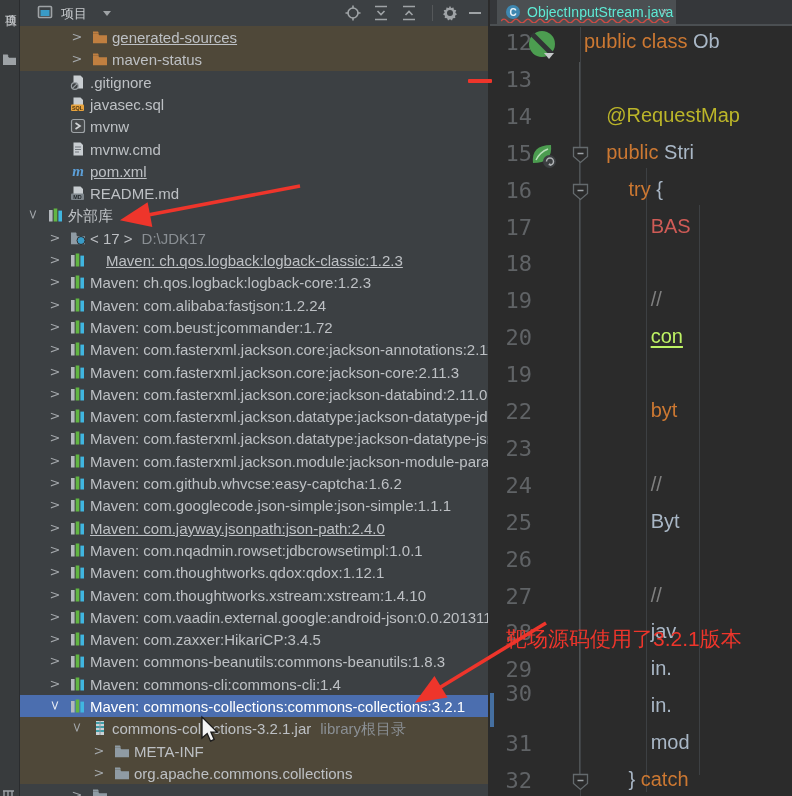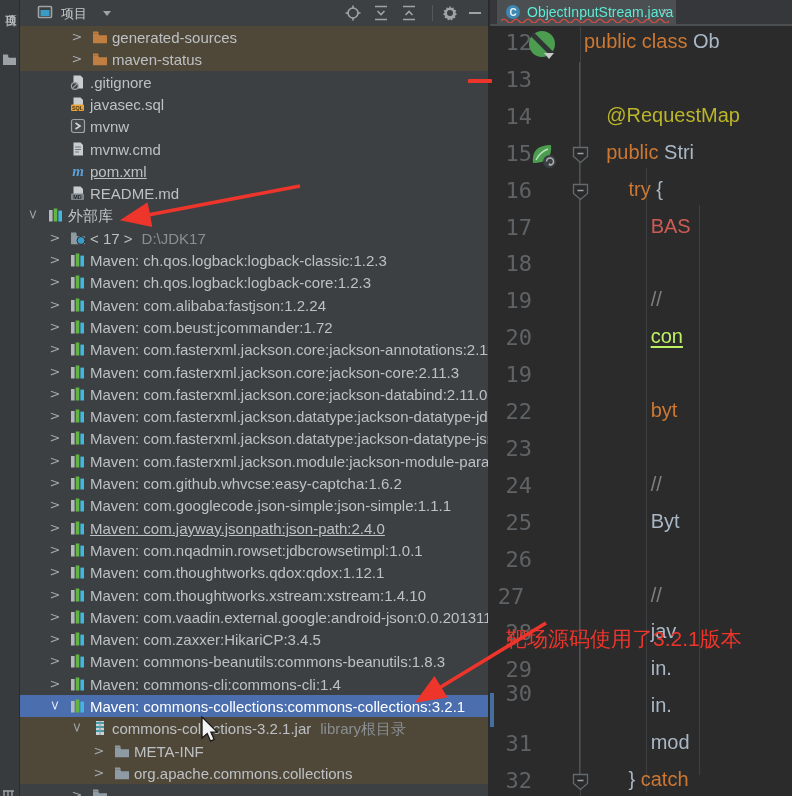--- a/index.html
+++ b/index.html
@@ -120,21 +120,21 @@
           </svg>
       </span>
     </div>
     <div id="tree">
         <div class="tree-row hoverbg" style="top: 26px;">
           <span class="chev" style="left: 51px;">&gt;</span>
           <span class="ticon" style="left: 72px;"><svg width="16" height="16" viewBox="0 0 16 16">
               <path d="M1 4.5 h5 l1.3 1.8 H15 v8 H1 z" fill="#c07f40"></path>
               <path d="M1 4.5 v-2 h5 l1 2" fill="#c07f40"></path>
             </svg></span>
-          <span class="tlabel" style="left: 92px;">generated-sources</span>
+          <span class="tlabel" style="left: 92px; text-decoration: underline;">generated-sources</span>
         </div>
         <div class="tree-row hoverbg" style="top: 48.3px;">
           <span class="chev" style="left: 51px;">&gt;</span>
           <span class="ticon" style="left: 72px;"><svg width="16" height="16" viewBox="0 0 16 16">
               <path d="M1 4.5 h5 l1.3 1.8 H15 v8 H1 z" fill="#c07f40"></path>
               <path d="M1 4.5 v-2 h5 l1 2" fill="#c07f40"></path>
             </svg></span>
           <span class="tlabel" style="left: 92px;">maven-status</span>
         </div>
         <div class="tree-row" style="top: 70.6px;">
@@ -200,21 +200,21 @@
             </svg></span>
           <span class="tlabel" style="left: 70px;">&lt; 17 &gt;<span class="tsec">D:\JDK17</span></span>
         </div>
         <div class="tree-row" style="top: 249px;">
           <span class="chev" style="left: 29px;">&gt;</span>
           <span class="ticon" style="left: 50px;"><svg width="16" height="16" viewBox="0 0 16 16">
               <rect x="1" y="3" width="3.6" height="11.5" fill="#b3b8bd"></rect>
               <rect x="5.7" y="1.5" width="3.6" height="13" fill="#62b543"></rect>
               <rect x="10.4" y="3.6" width="3.6" height="10.9" fill="#40b6e0"></rect>
             </svg></span>
-          <span class="tlabel" style="left: 70px;">Maven: ch.qos.logback:logback-classic:1.2.3</span>
+          <span class="tlabel" style="left: 86px; text-decoration: underline;">Maven: ch.qos.logback:logback-classic:1.2.3</span>
         </div>
         <div class="tree-row" style="top: 271.3px;">
           <span class="chev" style="left: 29px;">&gt;</span>
           <span class="ticon" style="left: 50px;"><svg width="16" height="16" viewBox="0 0 16 16">
               <rect x="1" y="3" width="3.6" height="11.5" fill="#b3b8bd"></rect>
               <rect x="5.7" y="1.5" width="3.6" height="13" fill="#62b543"></rect>
               <rect x="10.4" y="3.6" width="3.6" height="10.9" fill="#40b6e0"></rect>
             </svg></span>
           <span class="tlabel" style="left: 70px;">Maven: ch.qos.logback:logback-core:1.2.3</span>
         </div>
@@ -489,21 +489,21 @@
         <div class="codeline" style="top: 325.2px;"><span class="pl">            </span><span class="lnk">con</span></div>
         <div class="lnum" style="top: 362.1px;">19</div>
         <div class="lnum" style="top: 399px;">22</div>
         <div class="codeline" style="top: 399px;"><span class="pl">            </span><span class="kw">byt</span></div>
         <div class="lnum" style="top: 435.9px;">23</div>
         <div class="lnum" style="top: 472.8px;">24</div>
         <div class="codeline" style="top: 472.8px;"><span class="pl">            </span><span class="cmt">//</span></div>
         <div class="lnum" style="top: 509.7px;">25</div>
         <div class="codeline" style="top: 509.7px;"><span class="pl">            </span><span class="pl">Byt</span></div>
         <div class="lnum" style="top: 546.6px;">26</div>
-        <div class="lnum" style="top: 583.5px; text-align: center;">27</div>
+        <div class="lnum" style="top: 583.5px;">27</div>
         <div class="codeline" style="top: 583.5px;"><span class="pl">            </span><span class="cmt">//</span></div>
         <div class="lnum" style="top: 620.4px;">28</div>
         <div class="codeline" style="top: 620.4px;"><span class="pl">            </span><span class="pl">jav</span></div>
         <div class="lnum" style="top: 657.3px;">29</div>
         <div class="codeline" style="top: 657.3px;"><span class="pl">            </span><span class="pl">in.</span></div>
         <div class="lnum" style="top: 681px;">30</div>
         <div class="codeline" style="top: 694.2px;"><span class="pl">            </span><span class="pl">in.</span></div>
         <div class="lnum" style="top: 731.1px;">31</div>
         <div class="codeline" style="top: 731.1px;"><span class="pl">            </span><span class="pl">mod</span></div>
         <div class="lnum" style="top: 768px;">32</div>

